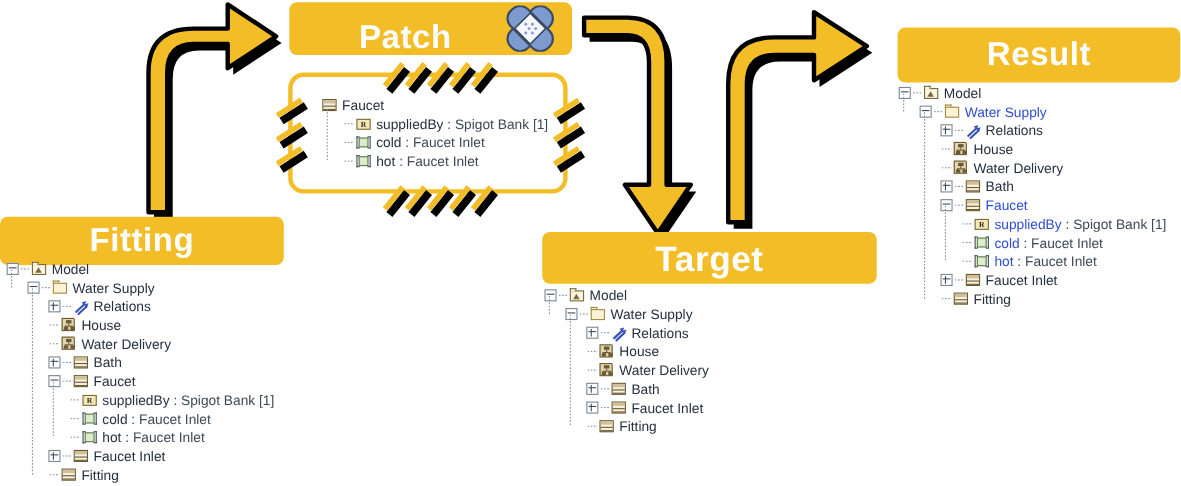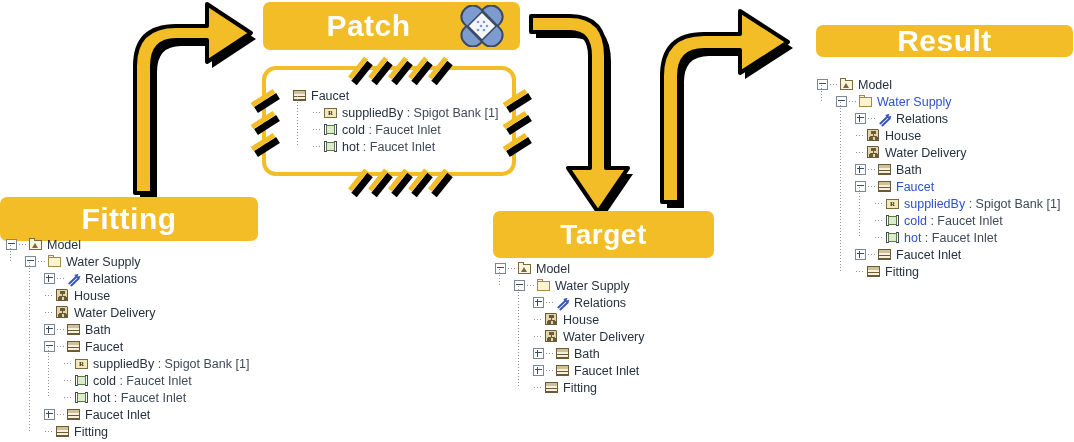--- a/index.html
+++ b/index.html
@@ -207,46 +207,46 @@
         <line x1="504" y1="127" x2="526" y2="113"></line>
       <line x1="504" y1="149" x2="526" y2="135"></line>
     </g>
   </g>
 </svg>
 
 <div class="banner" style="left:0px;top:197px;width:258px;height:44px;font-size:30px;">
   <span class="banner-label">Fitting</span>
 </div>
 
-<div class="banner" style="left:263px;top:2px;width:257px;height:48px;font-size:30px;">
+<div class="banner" style="left:263px;top:2px;width:257px;height:48px;font-size:30px;align-items:flex-end;">
   <span class="banner-label" style="margin-right:46px;">Patch</span>
   <svg width="56" height="42" viewBox="0 0 56 42" style="position:absolute;right:10px;top:3px;">
     <g transform="rotate(-45 28 21)">
       <rect x="4" y="10" width="48" height="22" rx="10" fill="#7e9bd0" stroke="#3b4a63" stroke-width="2"></rect>
     </g>
     <g transform="rotate(45 28 21)">
       <rect x="4" y="10" width="48" height="22" rx="10" fill="#7e9bd0" stroke="#3b4a63" stroke-width="2"></rect>
     </g>
     <rect x="18" y="11" width="20" height="20" fill="#f4f6fb" stroke="#3b4a63" stroke-width="1.5" transform="rotate(-45 28 21)"></rect>
     <g fill="#7e9bd0">
       <circle cx="24" cy="17" r="1.3"></circle>
         <circle cx="30" cy="17" r="1.3"></circle>
       <circle cx="27" cy="21" r="1.3"></circle>
         <circle cx="33" cy="21" r="1.3"></circle>
       <circle cx="24" cy="25" r="1.3"></circle>
         <circle cx="30" cy="25" r="1.3"></circle>
     </g>
   </svg>
 </div>
 
-<div class="banner" style="left:493px;top:211px;width:221px;height:47px;font-size:28px;">
+<div class="banner" style="left:493px;top:211px;width:304px;height:47px;font-size:32px;">
   <span class="banner-label">Target</span>
 </div>
 
-<div class="banner" style="left:816px;top:25px;width:257px;height:32px;font-size:30px;">
+<div class="banner" style="left:816px;top:25px;width:257px;height:50px;font-size:30px;">
   <span class="banner-label">Result</span>
 </div>
 
 <div class="tree" style="left:6px;top:236px;">
     <div class="row">
       <span class="ind" style="width: 0px;"></span>
       <span style="display: inline-flex; align-items: center; flex: 0 0 auto;">
         <span class="exp"></span>
         <span class="dots"></span>
       </span>

